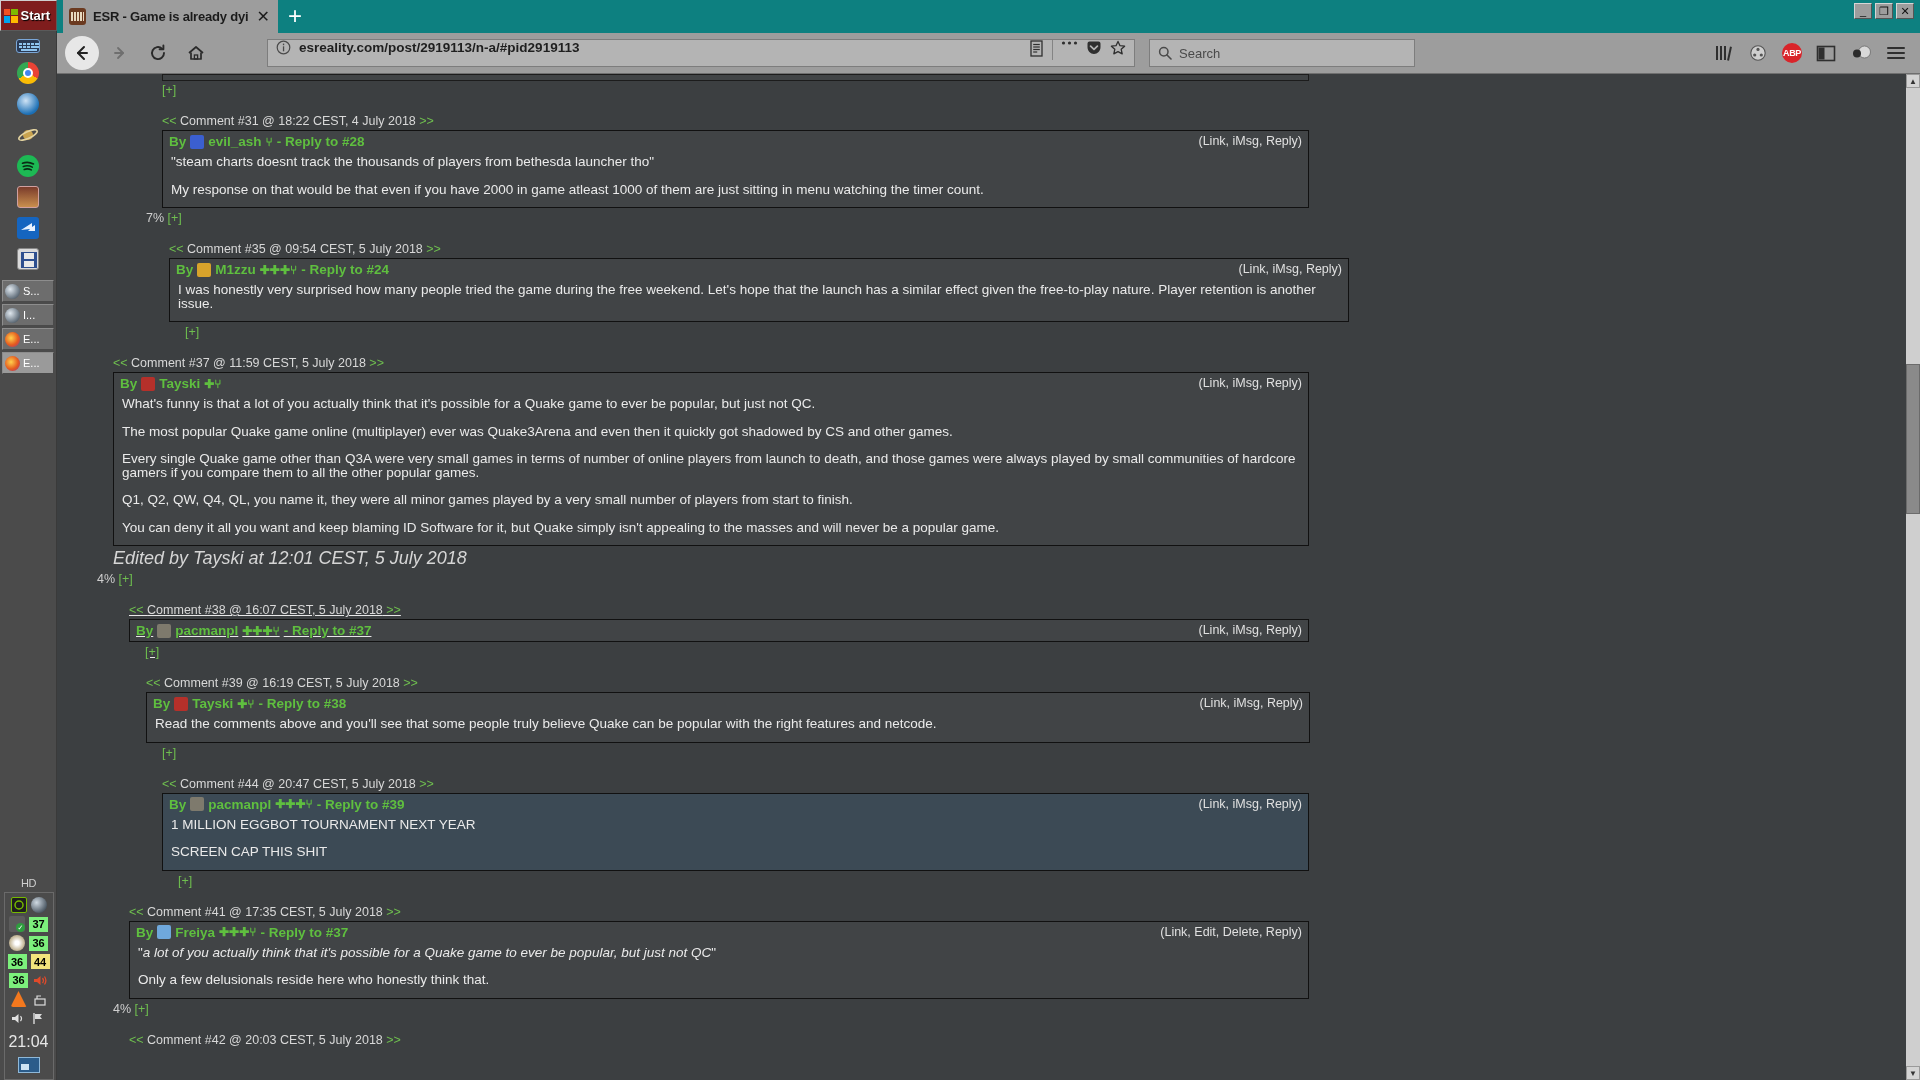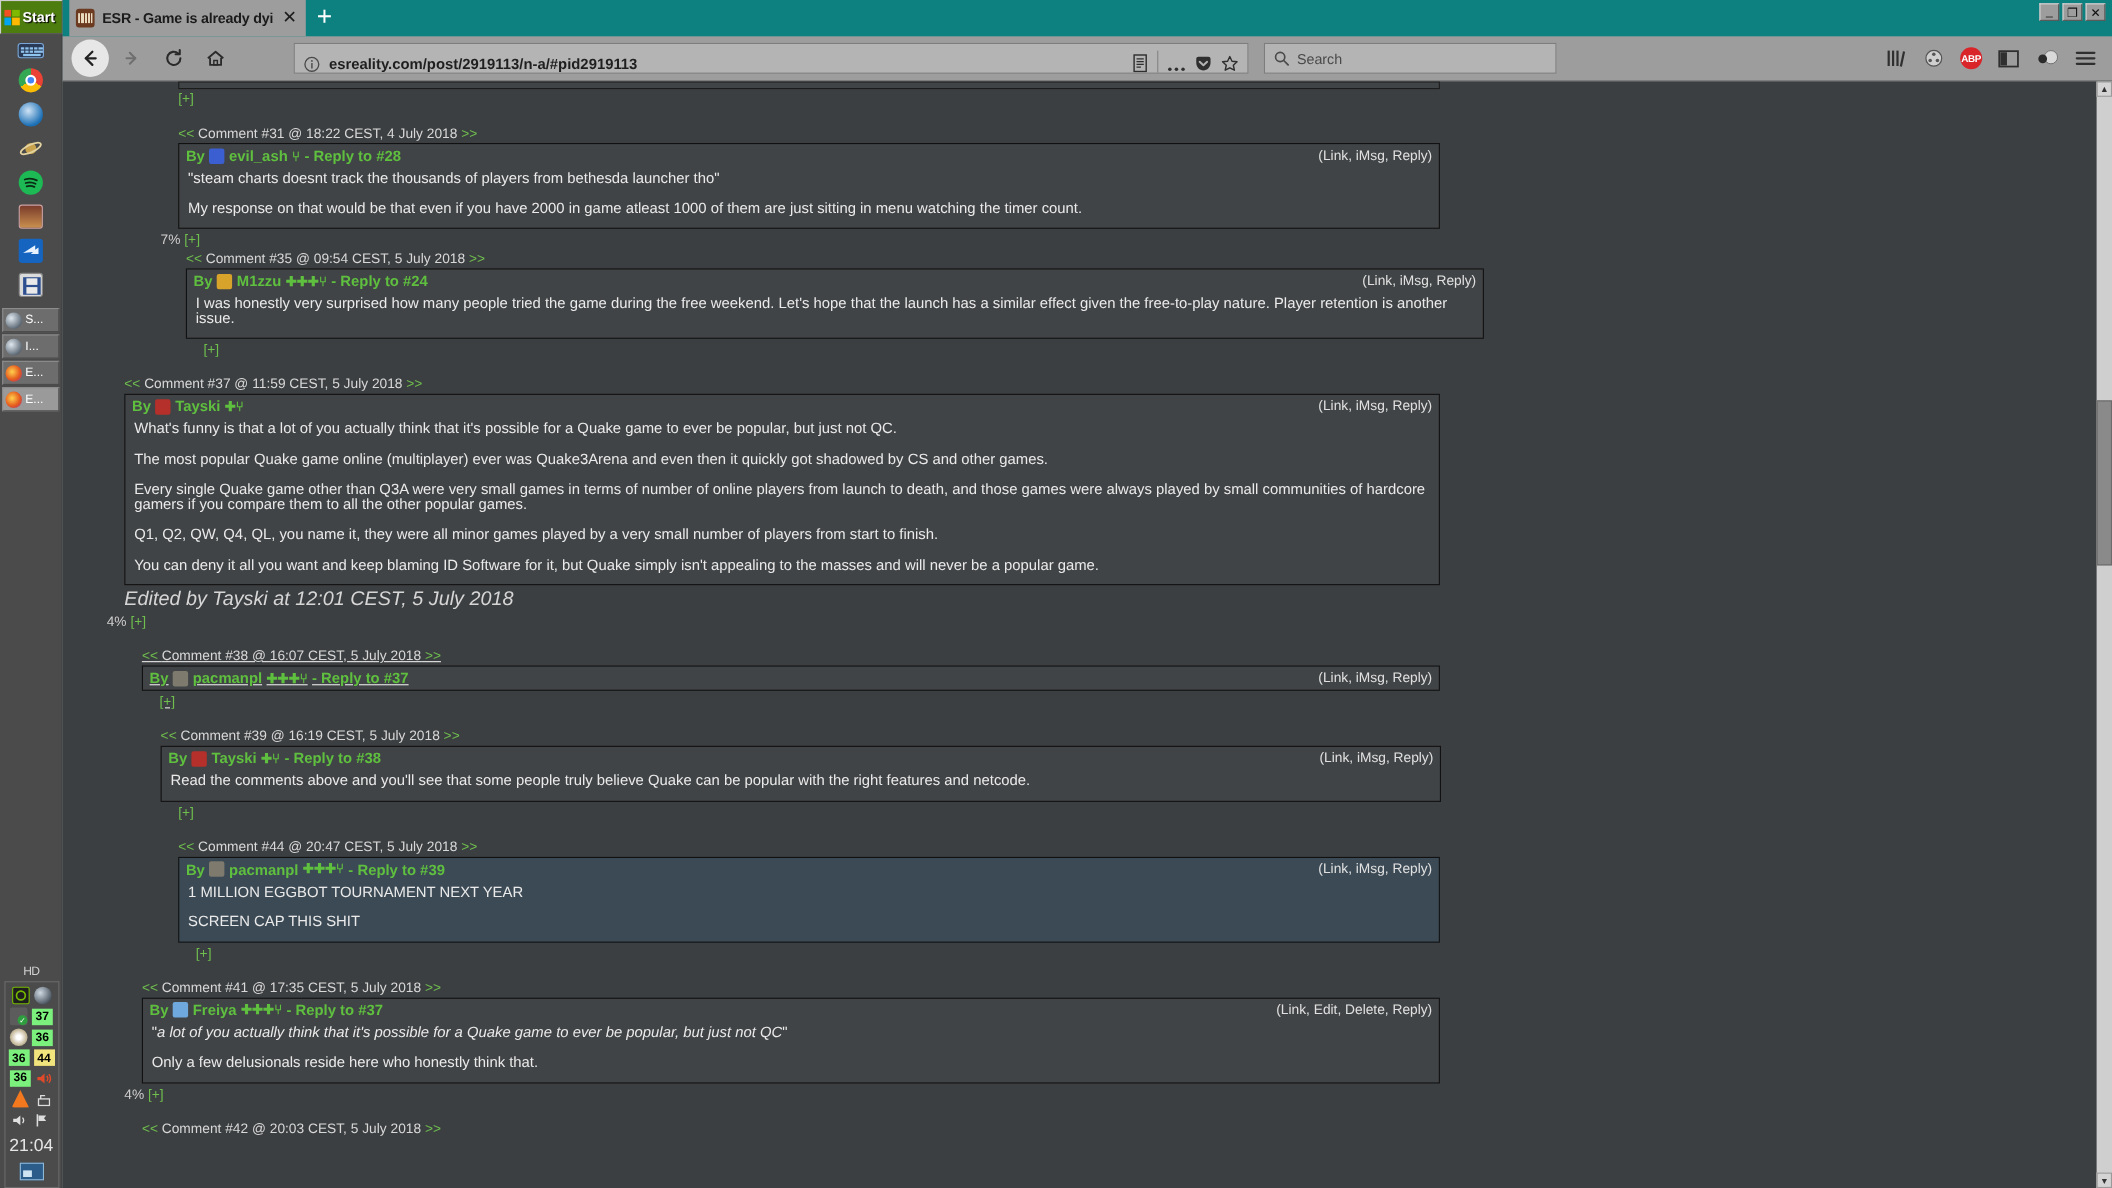--- a/index.html
+++ b/index.html
@@ -17,21 +17,21 @@
   }
   #left-bar {
     position: absolute; left: 0; top: 0;
     width: 57px; height: 1080px;
     background: #4b4b4b;
     border-right: 1px solid #3a3a3a;
     display: flex; flex-direction: column; align-items: center;
   }
   #start-btn {
     width: 57px; height: 31px;
-    background: #4d7c0f;
+    background: #7f1d1d;
     border: 1px solid #cfcfcf;
     border-right-color: #5a5a5a; border-bottom-color: #5a5a5a;
     display: flex; align-items: center; gap: 3px;
     padding-left: 3px;
     font-size: 13px; font-weight: bold; color: #fff;
     text-shadow: 1px 1px 1px #000;
   }
   .win-logo {
     width: 14px; height: 14px;
     display: grid; grid-template-columns: 1fr 1fr; grid-template-rows: 1fr 1fr;
@@ -124,21 +124,21 @@
     height: 41px; background:#9d9d9d;
     border-bottom:1px solid #6f6f6f;
     display:flex; align-items:center; gap:4px; padding: 0 8px;
   }
   .navbtn { width: 34px; height:34px; border-radius:50%; display:flex;align-items:center;justify-content:center; color:#2a2a2a;}
   .navbtn.filled { background:#e7e7e7; }
   .navbtn svg { display:block; }
   #urlbar {
     flex: 0 0 868px; margin-left: 50px;
     height: 28px; background:#b4b4b4; border:1px solid #7d7d7d;
-    display:flex; align-items:flex-end; padding: 0 8px; gap:8px;
+    display:flex; align-items:flex-start; padding: 0 8px; gap:8px;
   }
   #urlbar-text { font-size:13.5px; font-weight:bold; color:#1f1f1f; flex:1;}
   .ub-ico { color:#3c3c3c; display:flex; align-items:center;}
   .divider-v { width:1px; height:20px; background:#848484; }
   #searchbar {
     flex: 0 0 266px; height:28px; background:#b4b4b4; border:1px solid #7d7d7d;
     display:flex; align-items:center; gap:7px; padding:0 8px;
     margin-left: 10px;
   }
   #search-ph { font-size:13px; color:#4a4a4a; }
@@ -509,21 +509,21 @@
                 <span>- Reply to #28</span>
                 <span class="clinks">(Link, iMsg, Reply)</span>
               </div>
               <div class="cbody">
                 <p>"steam charts doesnt track the thousands of players from bethesda launcher tho"</p>
                 <p>My response on that would be that even if you have 2000 in game atleast 1000 of them are just sitting in menu watching the timer count.</p>
               </div>
             </div>
             <div class="footline"><span class="pct">7% </span><span class="plus">[+]</span></div>
           </div>
-          <div class="thread" style="padding-left: 112px; ">
+          <div class="thread" style="padding-left: 112px; margin-top: 14px;">
             <div class="meta-line"><span class="arrows">&lt;&lt; </span><span>Comment #35 @ 09:54 CEST, 5 July 2018</span><span class="arrows"> &gt;&gt;</span></div>
             <div class="cbox" style="width: 1180px;">
               <div class="chead">
                 <span>By</span>
                 <span class="avatar" style="background: rgb(216, 163, 43);"></span>
                 <span>M1zzu</span>
                 <span class="badges">✚✚✚⑂</span>
                 <span>- Reply to #24</span>
                 <span class="clinks">(Link, iMsg, Reply)</span>
               </div>

